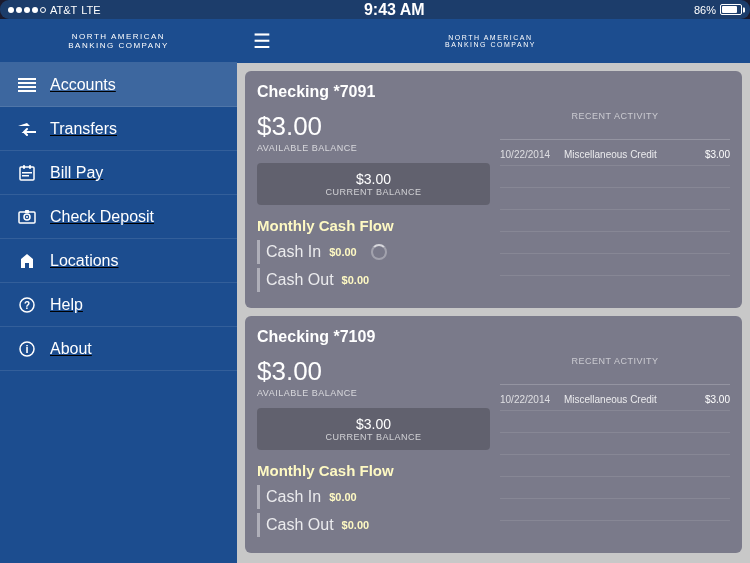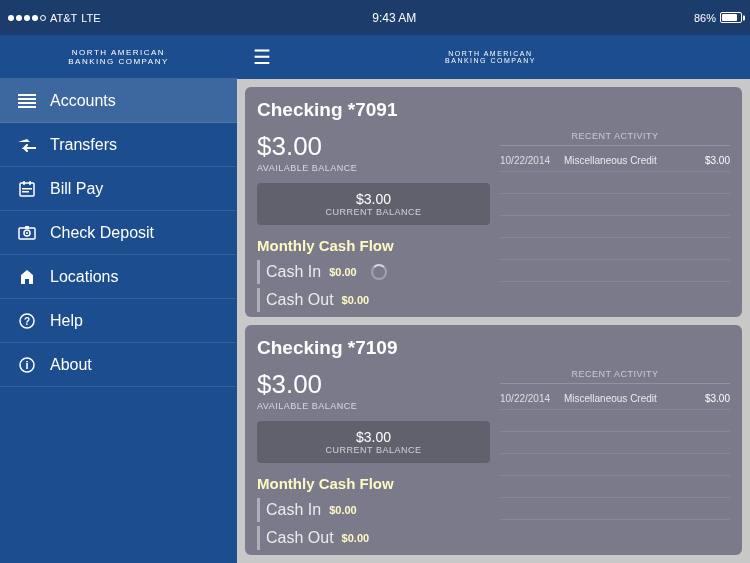--- a/index.html
+++ b/index.html
@@ -1,34 +1,35 @@
 <!DOCTYPE html>
 <html><head>
   <meta charset="utf-8">
   <style>
     * { margin: 0; padding: 0; box-sizing: border-box; }
     body { width: 750px; height: 563px; font-family: -apple-system, 'Helvetica Neue', Arial, sans-serif; overflow: hidden; display: flex; flex-direction: column; background: #1a1a2e; }
 
     
     .status-bar {
-      height: 35px;
+      height: 19px;
       background: #1c3d6b;
       display: flex;
       align-items: center;
       justify-content: space-between;
       padding: 0 8px;
       color: #fff;
       font-size: 11px;
       font-weight: 500;
+      border-radius: 9px;
     }
     .status-left { display: flex; align-items: center; gap: 4px; }
     .status-dots { display: flex; gap: 2px; }
     .status-dot { width: 6px; height: 6px; border-radius: 50%; background: #fff; }
     .status-dot.empty { background: transparent; border: 1px solid #fff; }
-    .status-center { font-size: 12px; font-weight: 400; }
+    .status-center { font-size: 16px; font-weight: 700; }
     .status-right { display: flex; align-items: center; gap: 4px; margin-left: 6px; }
     .battery-icon { width: 22px; height: 11px; border: 1.5px solid #fff; border-radius: 2px; position: relative; display: inline-flex; align-items: center; padding: 1px; }
     .battery-icon::after { content: ''; position: absolute; right: -4px; top: 50%; transform: translateY(-50%); width: 2px; height: 5px; background: #fff; border-radius: 0 1px 1px 0; }
     .battery-fill { height: 100%; width: 86%; background: #fff; border-radius: 1px; }
 
     
     .app-container { display: flex; flex: 1; overflow: hidden; }
 
     
     .sidebar {
@@ -42,21 +43,21 @@
       height: 44px;
       display: flex;
       align-items: center;
       justify-content: center;
       border-bottom: 1px solid rgba(255,255,255,0.15);
     }
     .sidebar-brand { text-align: center; color: #fff; }
     .sidebar-brand .brand-line1 { font-size: 8px; letter-spacing: 1.5px; text-transform: uppercase; font-weight: 300; }
     .sidebar-brand .brand-line2 { font-size: 8px; letter-spacing: 1.5px; text-transform: uppercase; font-weight: 300; }
 
-    .sidebar-nav { flex: 1; }
+    .sidebar-nav { flex: 1; text-decoration: underline; }
     .nav-item {
       display: flex;
       align-items: center;
       height: 44px;
       padding: 0 16px;
       color: #fff;
       font-size: 16px;
       font-weight: 400;
       border-bottom: 1px solid rgba(255,255,255,0.1);
       cursor: pointer;
@@ -97,21 +98,21 @@
 
     
     .account-card {
       background: #7a7a8a;
       border-radius: 6px;
       overflow: hidden;
       padding: 12px;
     }
     .account-title {
       color: #fff;
-      font-size: 19px;
+      font-size: 16px;
       font-weight: 600;
       margin-bottom: 10px;
     }
     .account-body {
       display: flex;
       gap: 10px;
     }
     .account-left {
       flex: 1;
     }
@@ -178,21 +179,21 @@
       width: 230px;
       display: flex;
       flex-direction: column;
     }
     .recent-activity-label {
       color: rgba(255,255,255,0.6);
       font-size: 9px;
       text-transform: uppercase;
       letter-spacing: 0.5px;
       text-align: center;
-      padding-bottom: 4px;
+      padding-bottom: 18px;
       border-bottom: 1px solid rgba(255,255,255,0.2);
       margin-bottom: 4px;
     }
     .activity-row {
       display: flex;
       align-items: center;
       justify-content: space-between;
       padding: 5px 0;
       border-bottom: 1px solid rgba(255,255,255,0.1);
     }

